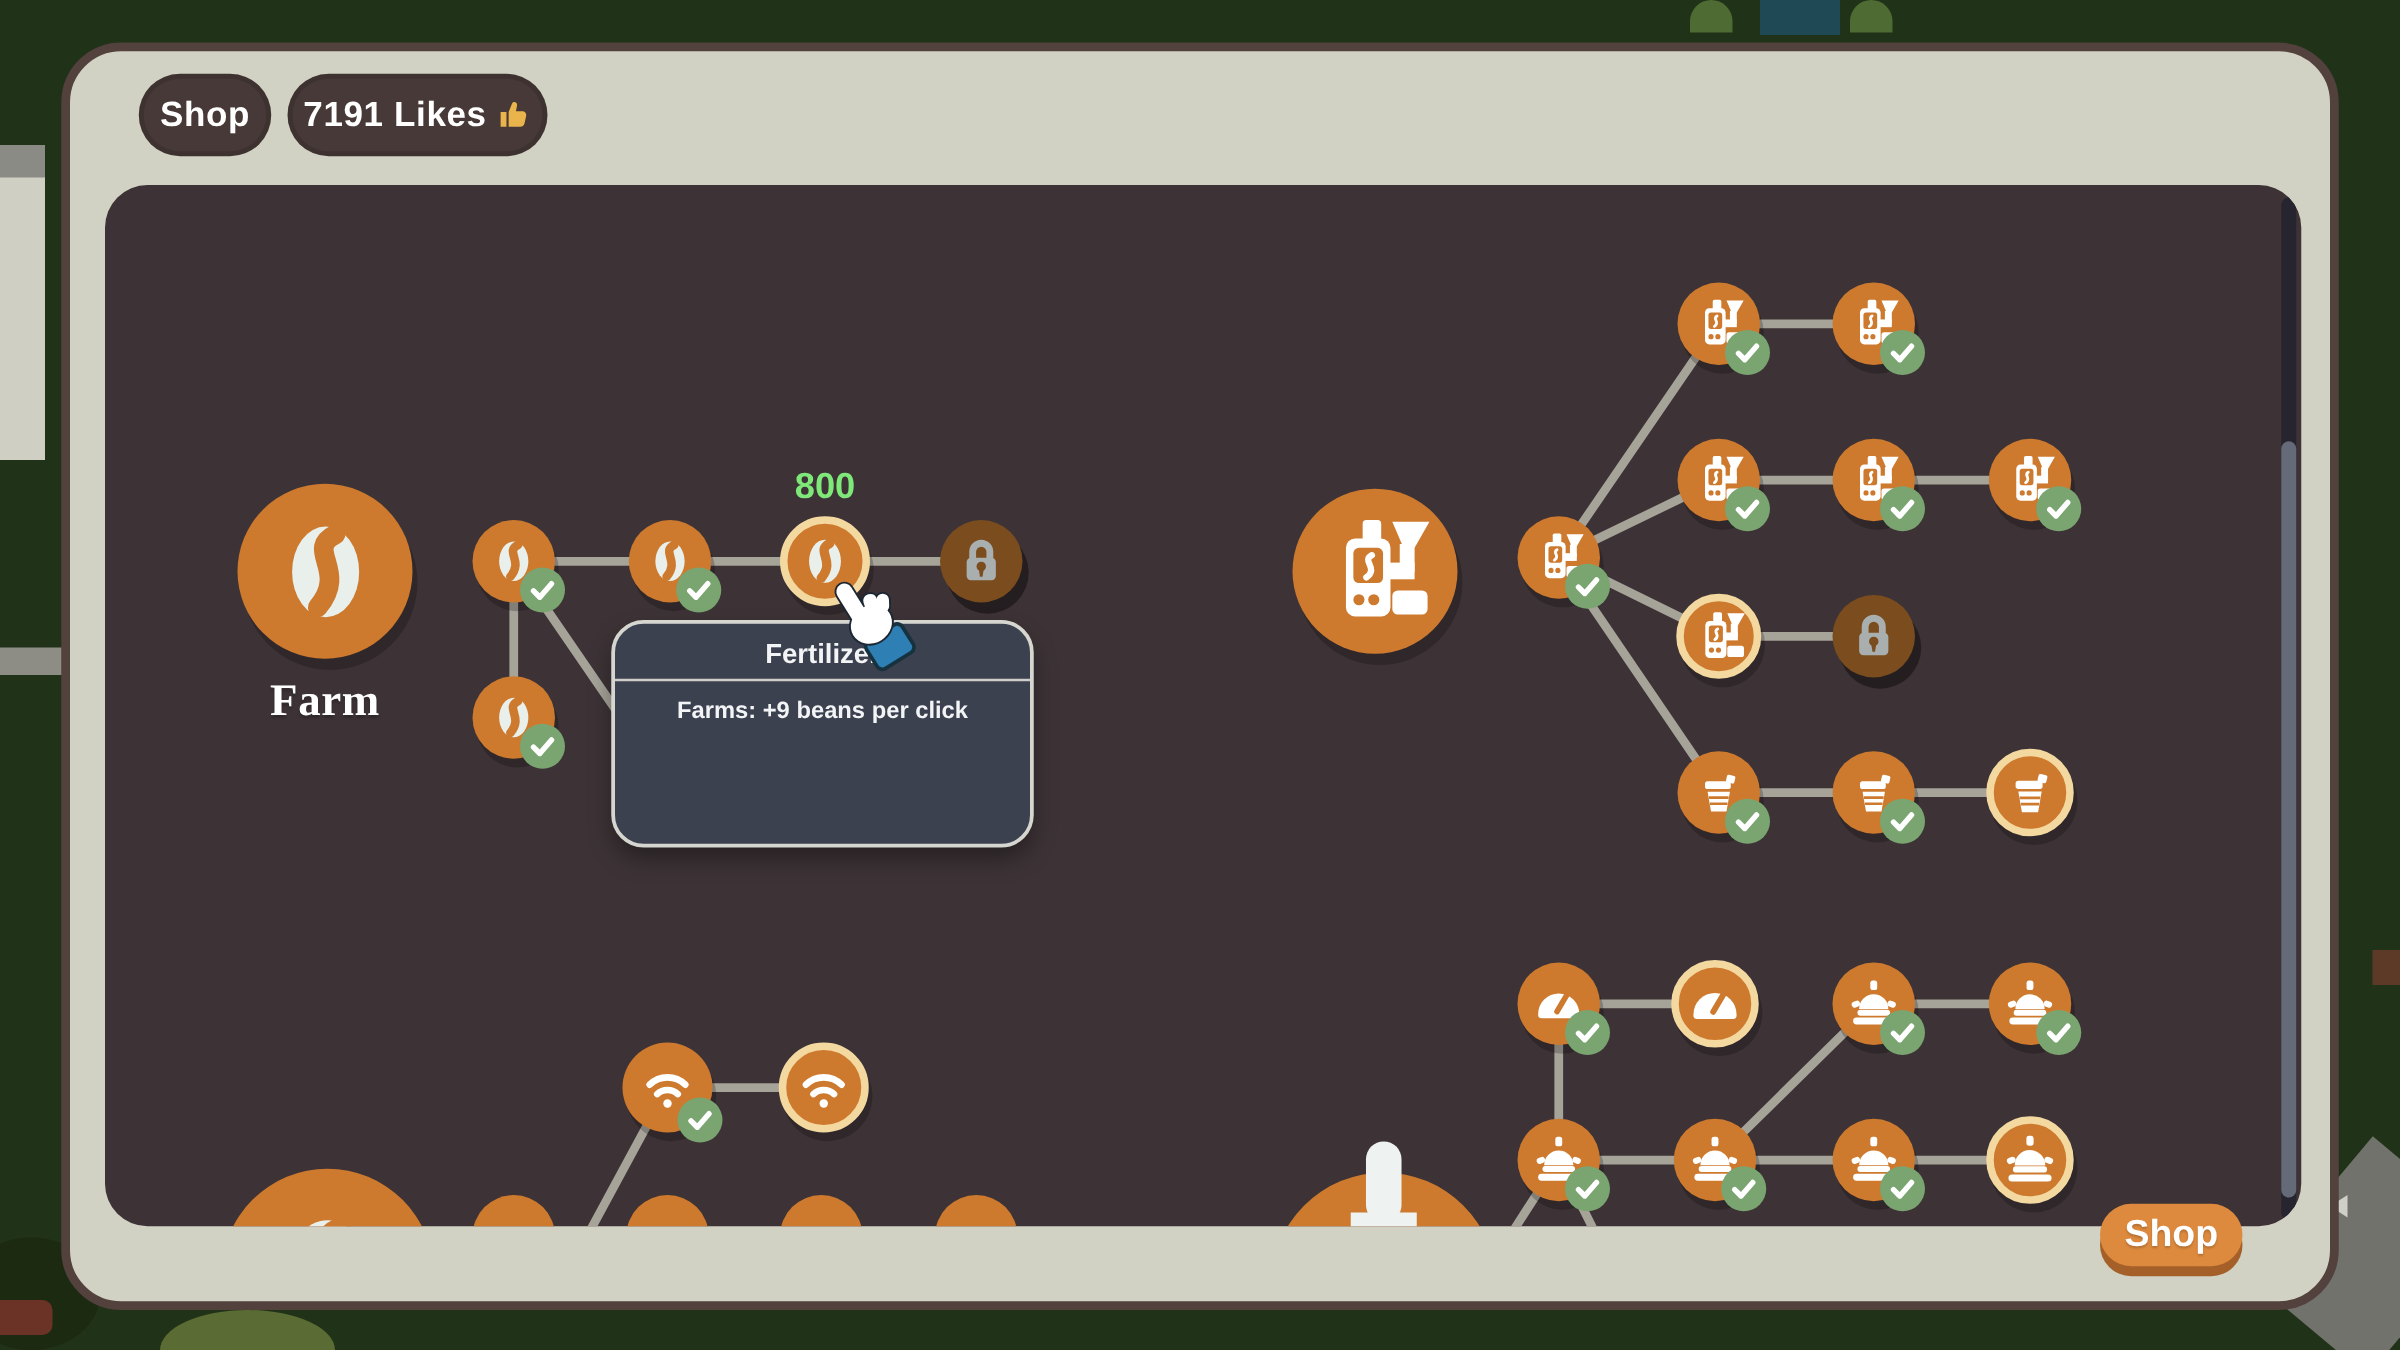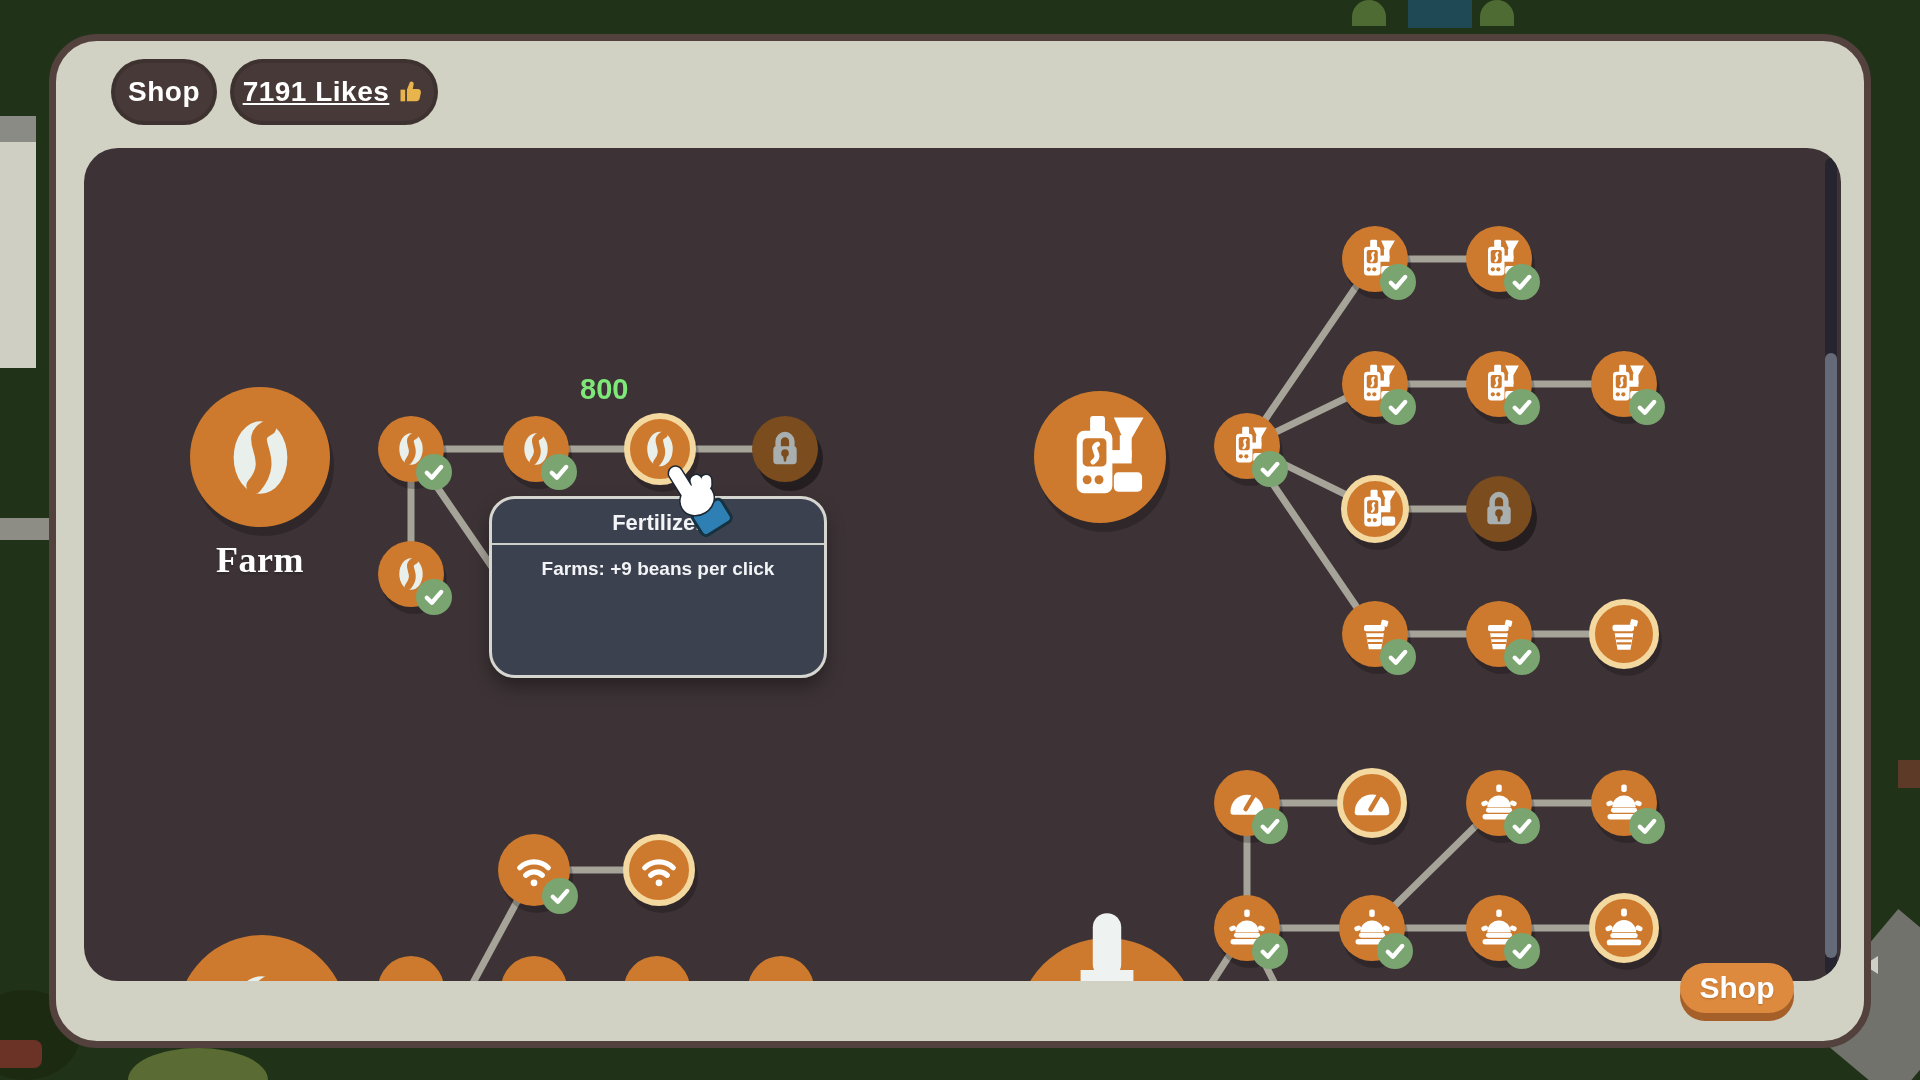--- a/index.html
+++ b/index.html
@@ -10,42 +10,42 @@
   .bg-shape { position:absolute; }
 
   
   .modal { position:absolute; left:49px; top:34px; width:1822px; height:1014px;
     background:#d2d2c4; border:7px solid #53413d; border-radius:48px; }
 
   .pill { position:absolute; top:18px; height:66px; background:#463937; border-radius:33px;
     color:#fff; display:flex; align-items:center; justify-content:center; gap:8px;
     font-size:28px; letter-spacing:.5px; box-shadow:inset 0 0 0 4px rgba(0,0,0,.12); }
   .pill-shop { left:55px; width:106px; }
-  .pill-likes { left:174px; width:208px;text-decoration:underline; }
+  .pill-likes { left:174px; width:208px; }
 
   .panel { position:absolute; left:28px; top:107px; width:1757px; height:833px;
     background:#3d3336; border-radius:34px; overflow:hidden; }
 
   #edges { position:absolute; left:0; top:0; }
 
   
   .node { position:absolute; border-radius:50%; background:#cd7a2e;
     display:flex; align-items:center; justify-content:center;
     box-shadow:3px 7px 0 rgba(0,0,0,.22); cursor:pointer; }
   .node.available { border:6px solid #f3d8a0; }
   .node.locked { background:#7a4c1e; box-shadow:5px 9px 0 rgba(0,0,0,.4); }
   .node.root { box-shadow:4px 9px 0 rgba(0,0,0,.22); }
   .node svg { display:block; }
 
   .check-badge { position:absolute; width:36px; height:36px; border-radius:50%;
     background:#7aa571; display:flex; align-items:center; justify-content:center; }
 
   .node-label { position:absolute; color:#fff; font-size:36px; text-align:center;
     width:300px; letter-spacing:.5px; text-shadow:0 2px 2px rgba(0,0,0,.25); }
-  .node-price { position:absolute; color:#7ee878; font-size:29px; width:160px; text-align:left; }
+  .node-price { position:absolute; color:#7ee878; font-size:29px; width:160px; text-align:center; }
 
   
   .tooltip { position:absolute; left:405px; top:348px; width:338px; height:182px;
     background:#3c4150; border:3px solid #d6d6d0; border-radius:26px;
     color:#f2f4f6; text-align:center; box-shadow:0 10px 18px rgba(0,0,0,.35); z-index:40; }
   .tooltip .tt-title { font-size:22px; margin-top:11px; }
   .tooltip .tt-divider { height:2px; background:#cfcfca; margin:7px 0 0 0; }
   .tooltip .tt-desc { font-size:19px; margin-top:13px; }
   .tooltip .tt-levels { margin-top:28px; font-size:19px; line-height:25px; }
 

